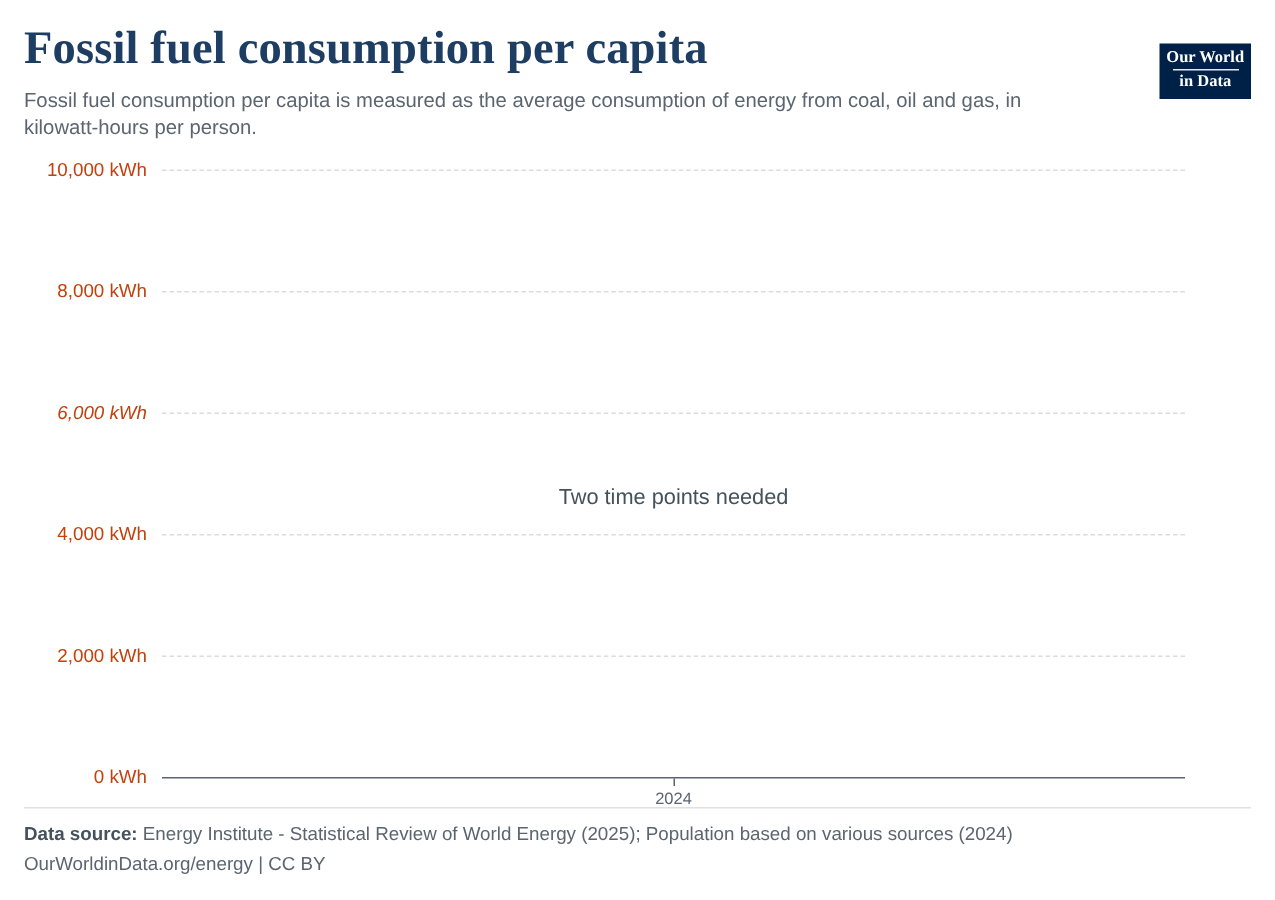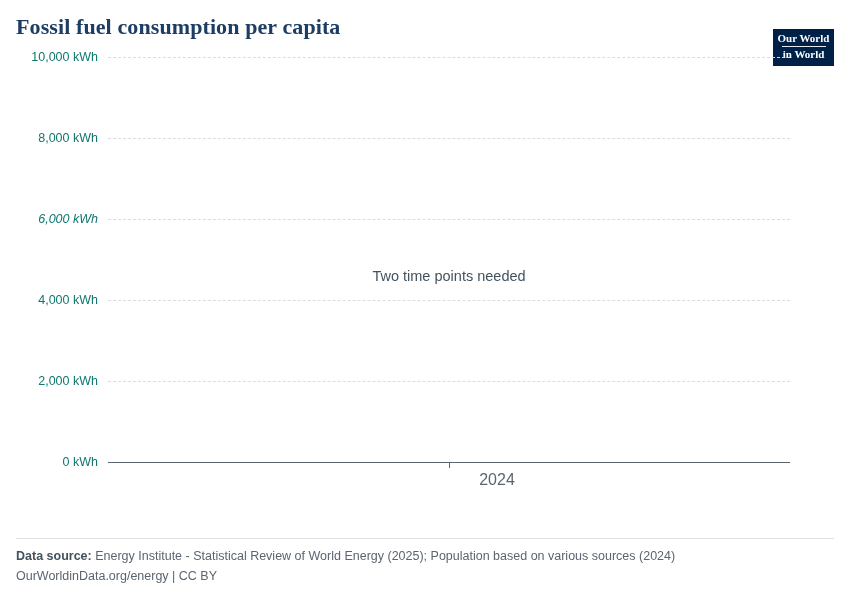--- a/index.html
+++ b/index.html
@@ -22,21 +22,21 @@
     padding: 0 16px;
   }
 
   
   .header {
     position: relative;
     padding-top: 14px;
   }
   .chart-title {
     font-family: "Liberation Serif", serif;
-    font-size: 22px;
+    font-size: 31px;
     font-weight: 700;
     color: #1d3d63;
     letter-spacing: 0.1px;
     line-height: 1.15;
     margin: 0 0 8px 0;
     padding-right: 90px;
   }
   .chart-subtitle {
     font-size: 13.5px;
     line-height: 1.38;
@@ -93,31 +93,30 @@
   }
   .gridline.baseline {
     border-top: 1px solid #5b6570;
   }
   .ytick {
     position: absolute;
     left: 0;
     width: 82px;
     text-align: right;
     font-size: 12.5px;
-    color: #0f766e;
+    color: #c2410c;
     transform: translateY(-50%);
     white-space: nowrap;
   }
   .xtick {
     position: absolute;
-    font-size: 16px;
+    font-size: 11px;
     color: #5b6570;
     transform: translateX(-50%);
     white-space: nowrap;
-    margin-left: 48px;
   }
   .x-axis-tickmark {
     position: absolute;
     width: 1px;
     height: 5px;
     background: #5b6570;
   }
   .placeholder-msg {
     position: absolute;
     left: 92px;
@@ -151,25 +150,26 @@
     text-decoration: none;
   }
 </style>
 </head>
 <body>
 
 <div class="page">
 
   <div class="header">
     <h1 class="chart-title">Fossil fuel consumption per capita</h1>
+    <p class="chart-subtitle">Fossil fuel consumption per capita is measured as the average consumption of energy from coal, oil and gas, in kilowatt-hours per person.</p>
 
     <div class="owid-logo">
       <div>Our World</div>
       <div class="rule"></div>
-      <div>in World</div>
+      <div>in Data</div>
     </div>
   </div>
 
   <div class="plot-wrap">
     <div class="grid-layer" id="grid-layer">
         <div class="gridline baseline" style="top: 405px;"></div>
         <div class="ytick" style="top: 405px;">0 kWh</div>
         <div class="gridline" style="top: 324px;"></div>
         <div class="ytick" style="top: 324px;">2,000 kWh</div>
         <div class="gridline" style="top: 243px;"></div>

